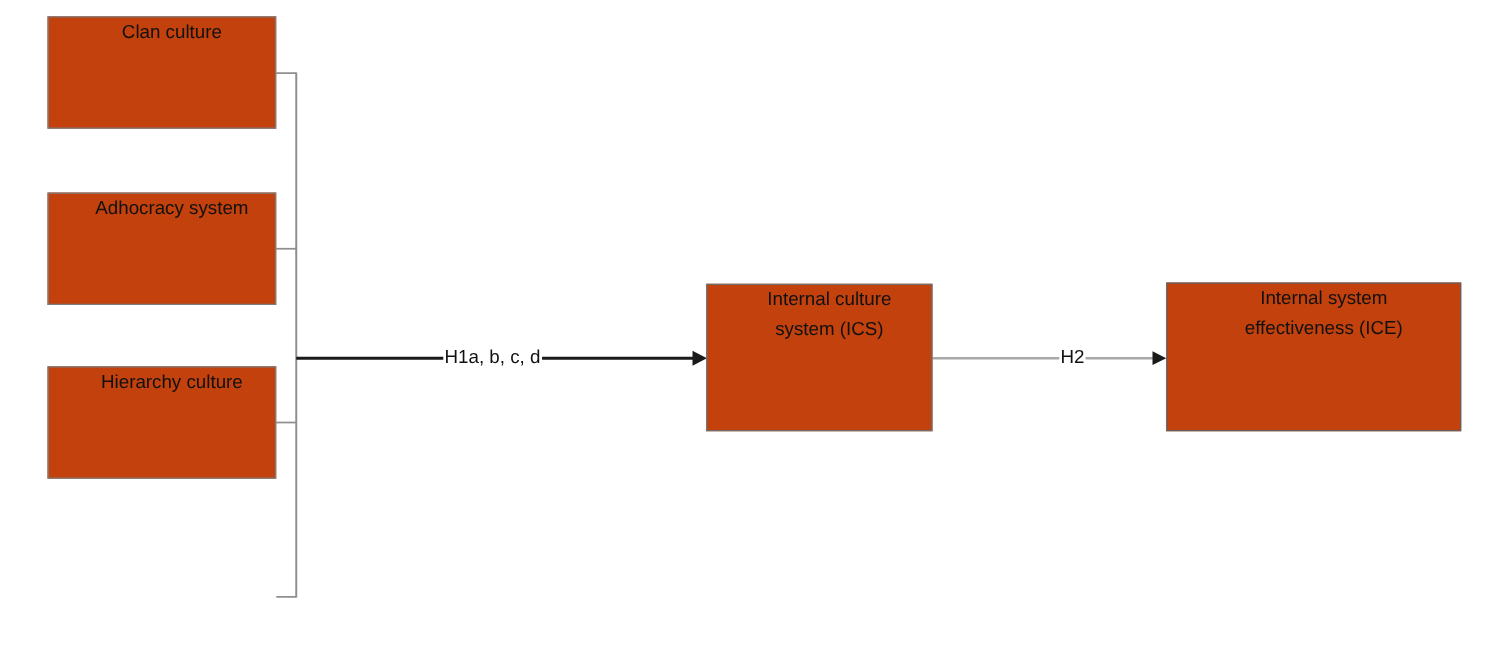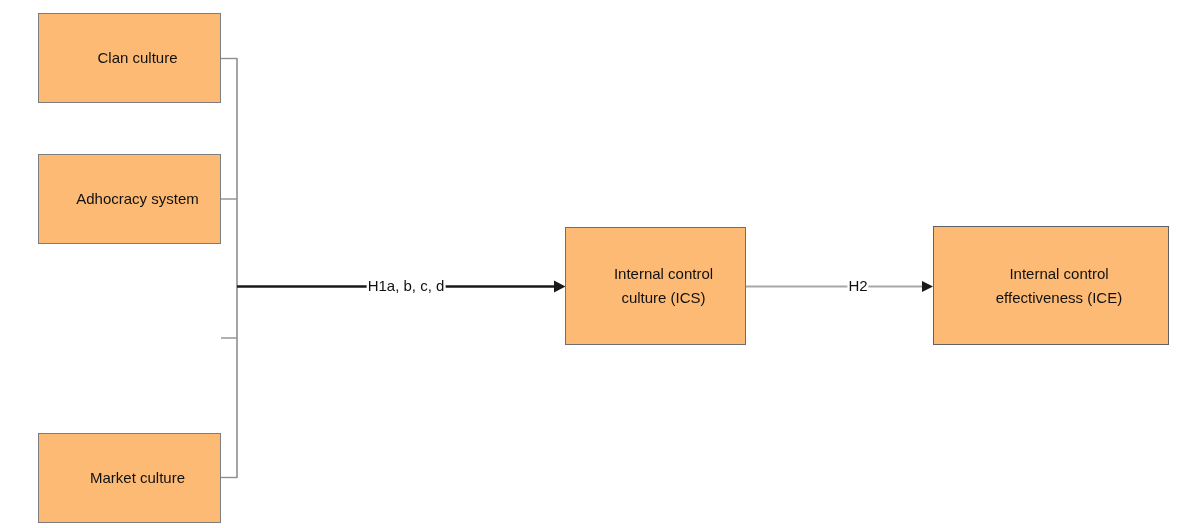--- a/index.html
+++ b/index.html
@@ -12,24 +12,23 @@
     width: 1204px;
     height: 528px;
     background: #ffffff;
     font-family: "Liberation Sans", sans-serif;
     color: #111111;
     overflow: hidden;
   }
   .node-box {
     position: absolute;
     box-sizing: border-box;
-    background: #fdba74;
+    background: #c2410c;
     border: 1.5px solid #747474;
     display: flex;
-    align-items: center;
     justify-content: center;
     text-align: center;
     font-size: 15px;
     line-height: 24px;
     z-index: 2;
     padding-left: 16px;
   }
   .culture-box { left: 38px; width: 183px; height: 90px; border-color: #7d7d7d; }
   #box-clan      { top: 13px;  }
   #box-adhocracy { top: 154px; }
@@ -51,21 +50,21 @@
   .arrow-label {
     position: absolute;
     font-size: 15px;
     line-height: 18px;
     background: #ffffff;
     padding: 0 1px;
     transform: translate(-50%, -50%);
     white-space: nowrap;
     z-index: 3;
   }
-  #h1-label { left: 406px; top: 286px; text-align: right; }
+  #h1-label { left: 394px; top: 286px; text-align: right; }
   #h2-label { left: 858px; top: 286px; }
 </style>
 </head>
 <body>
 
 <div id="canvas">
 
   <svg id="connector-svg" viewBox="0 0 1204 528" xmlns="http://www.w3.org/2000/svg">
 
     <line x1="221" y1="58.5" x2="237" y2="58.5" stroke="#8f8f8f" stroke-width="1.4"></line>
@@ -81,28 +80,28 @@
     <line x1="746" y1="286.5" x2="923" y2="286.5" stroke="#a8a8a8" stroke-width="2"></line>
     <polygon points="922,281 933,286.5 922,292" fill="#1a1a1a"></polygon>
   </svg>
 
   <div id="box-clan" class="node-box culture-box">
     <span class="node-label">Clan culture</span>
   </div>
   <div id="box-adhocracy" class="node-box culture-box">
     <span class="node-label">Adhocracy system</span>
   </div>
-  <div id="box-market" class="node-box culture-box">
-    <span class="node-label">Market culture</span>
+  <div id="box-hierarchy" class="node-box culture-box">
+    <span class="node-label">Hierarchy culture</span>
   </div>
 
   <div id="box-ics" class="node-box">
-    <span class="node-label">Internal control culture (ICS)</span>
+    <span class="node-label">Internal culture system (ICS)</span>
   </div>
 
   <div id="box-ice" class="node-box">
-    <span class="node-label">Internal control effectiveness (ICE)</span>
+    <span class="node-label">Internal system effectiveness (ICE)</span>
   </div>
 
   <span id="h1-label" class="arrow-label">H1a, b, c, d</span>
   <span id="h2-label" class="arrow-label">H2</span>
 
 </div>
 
 </body></html>

